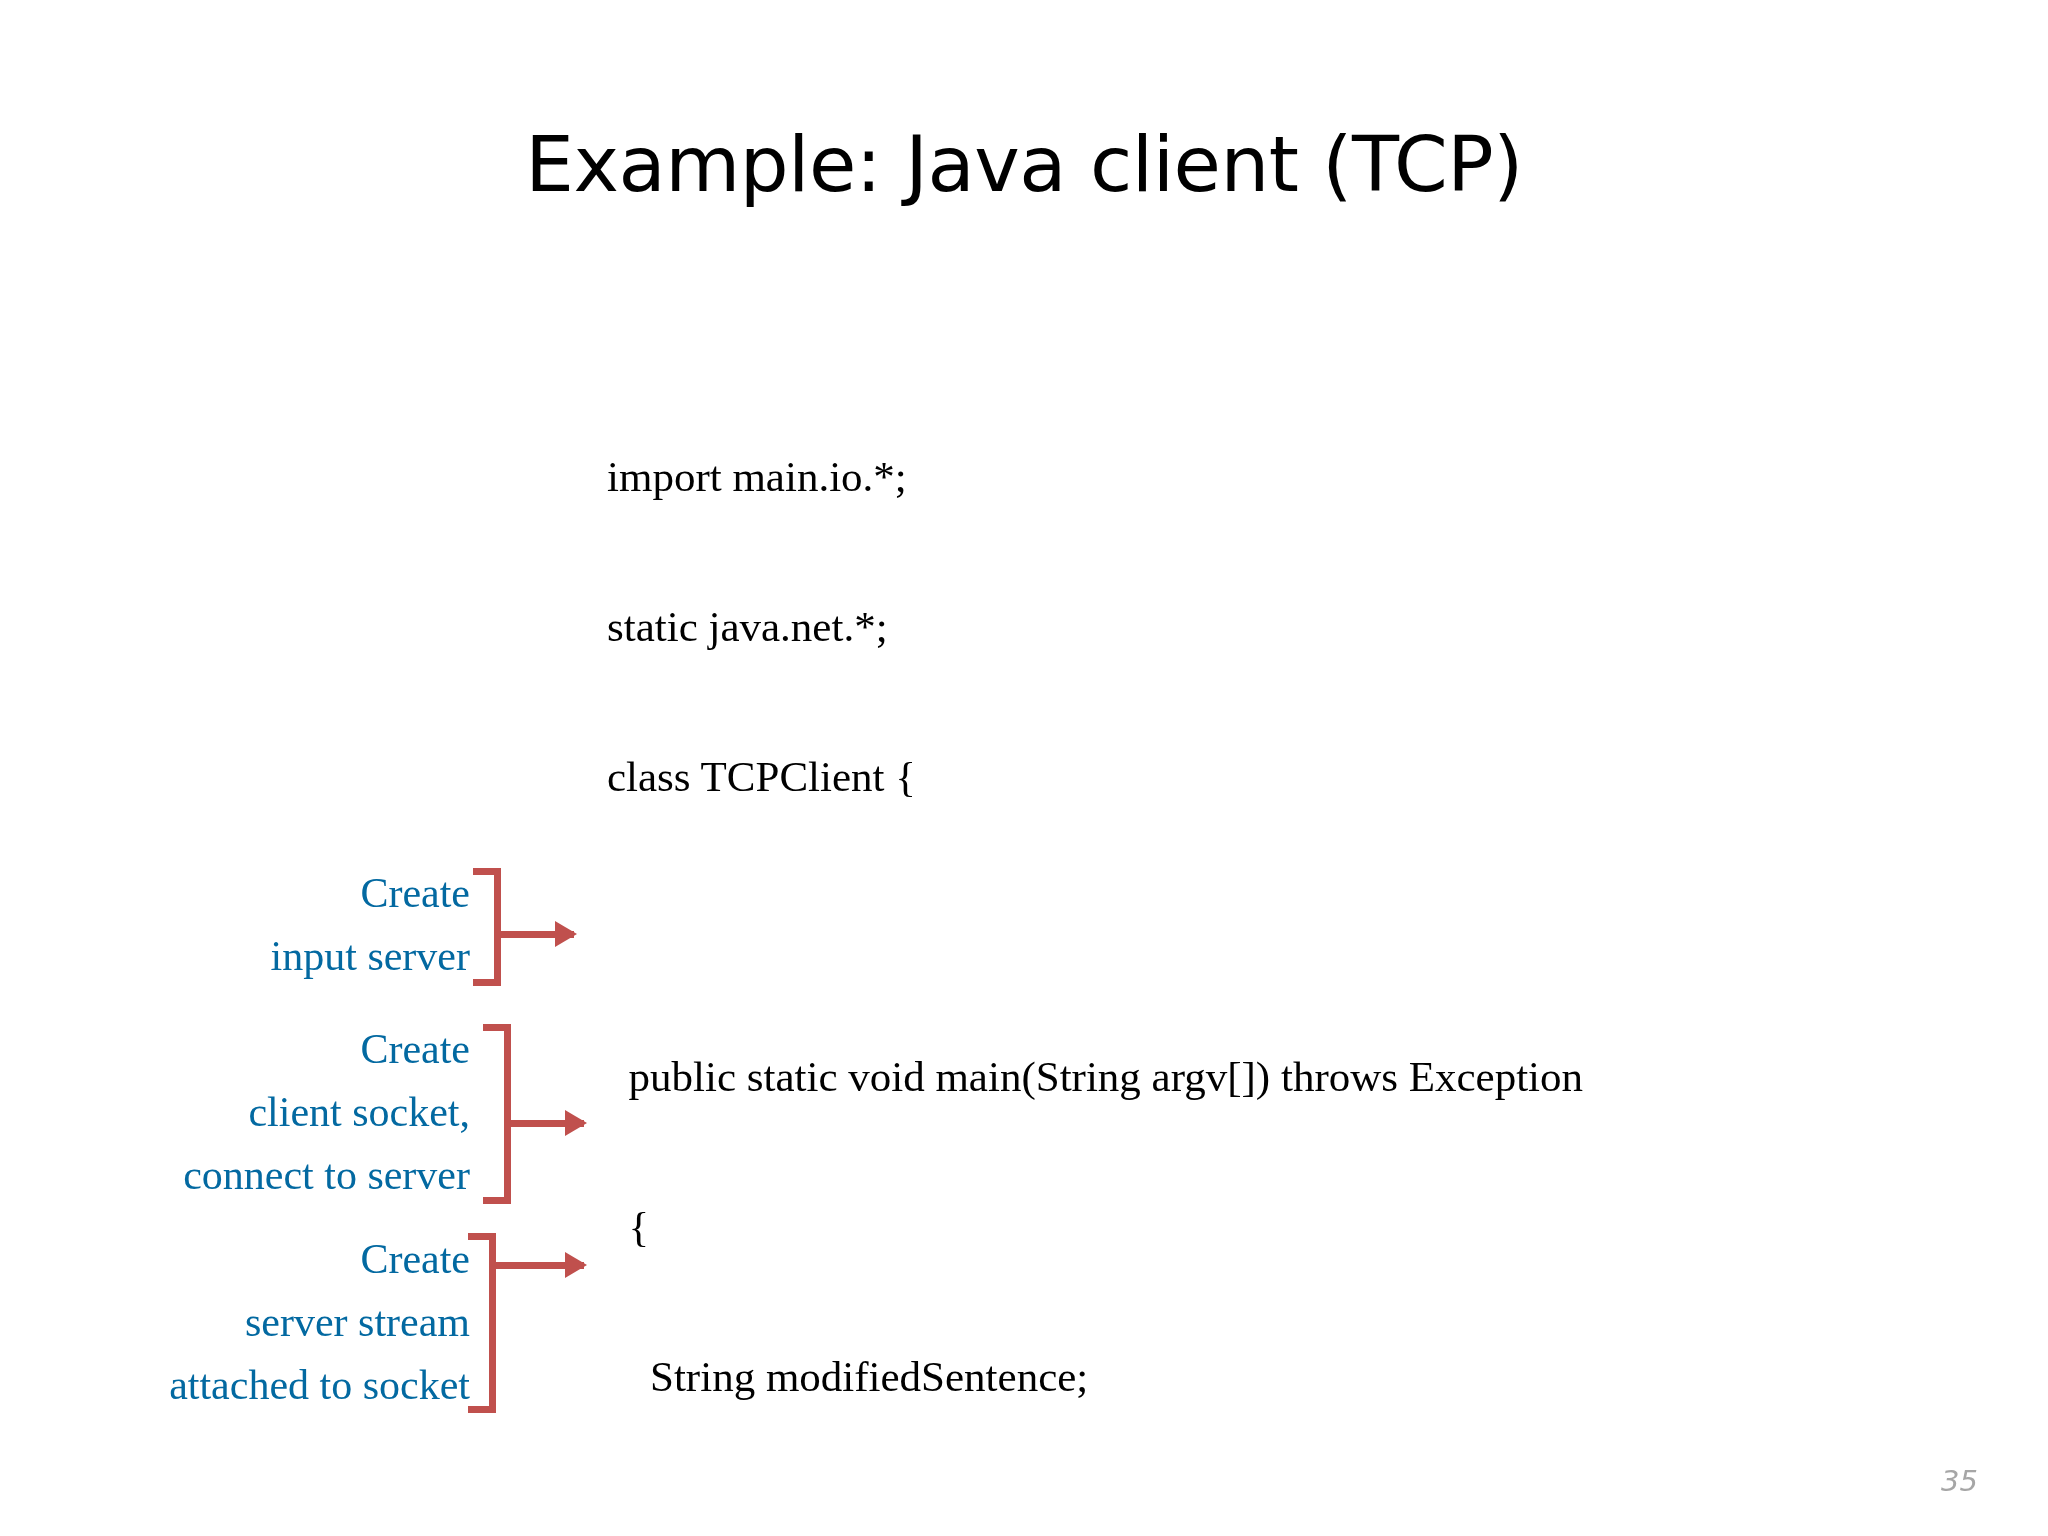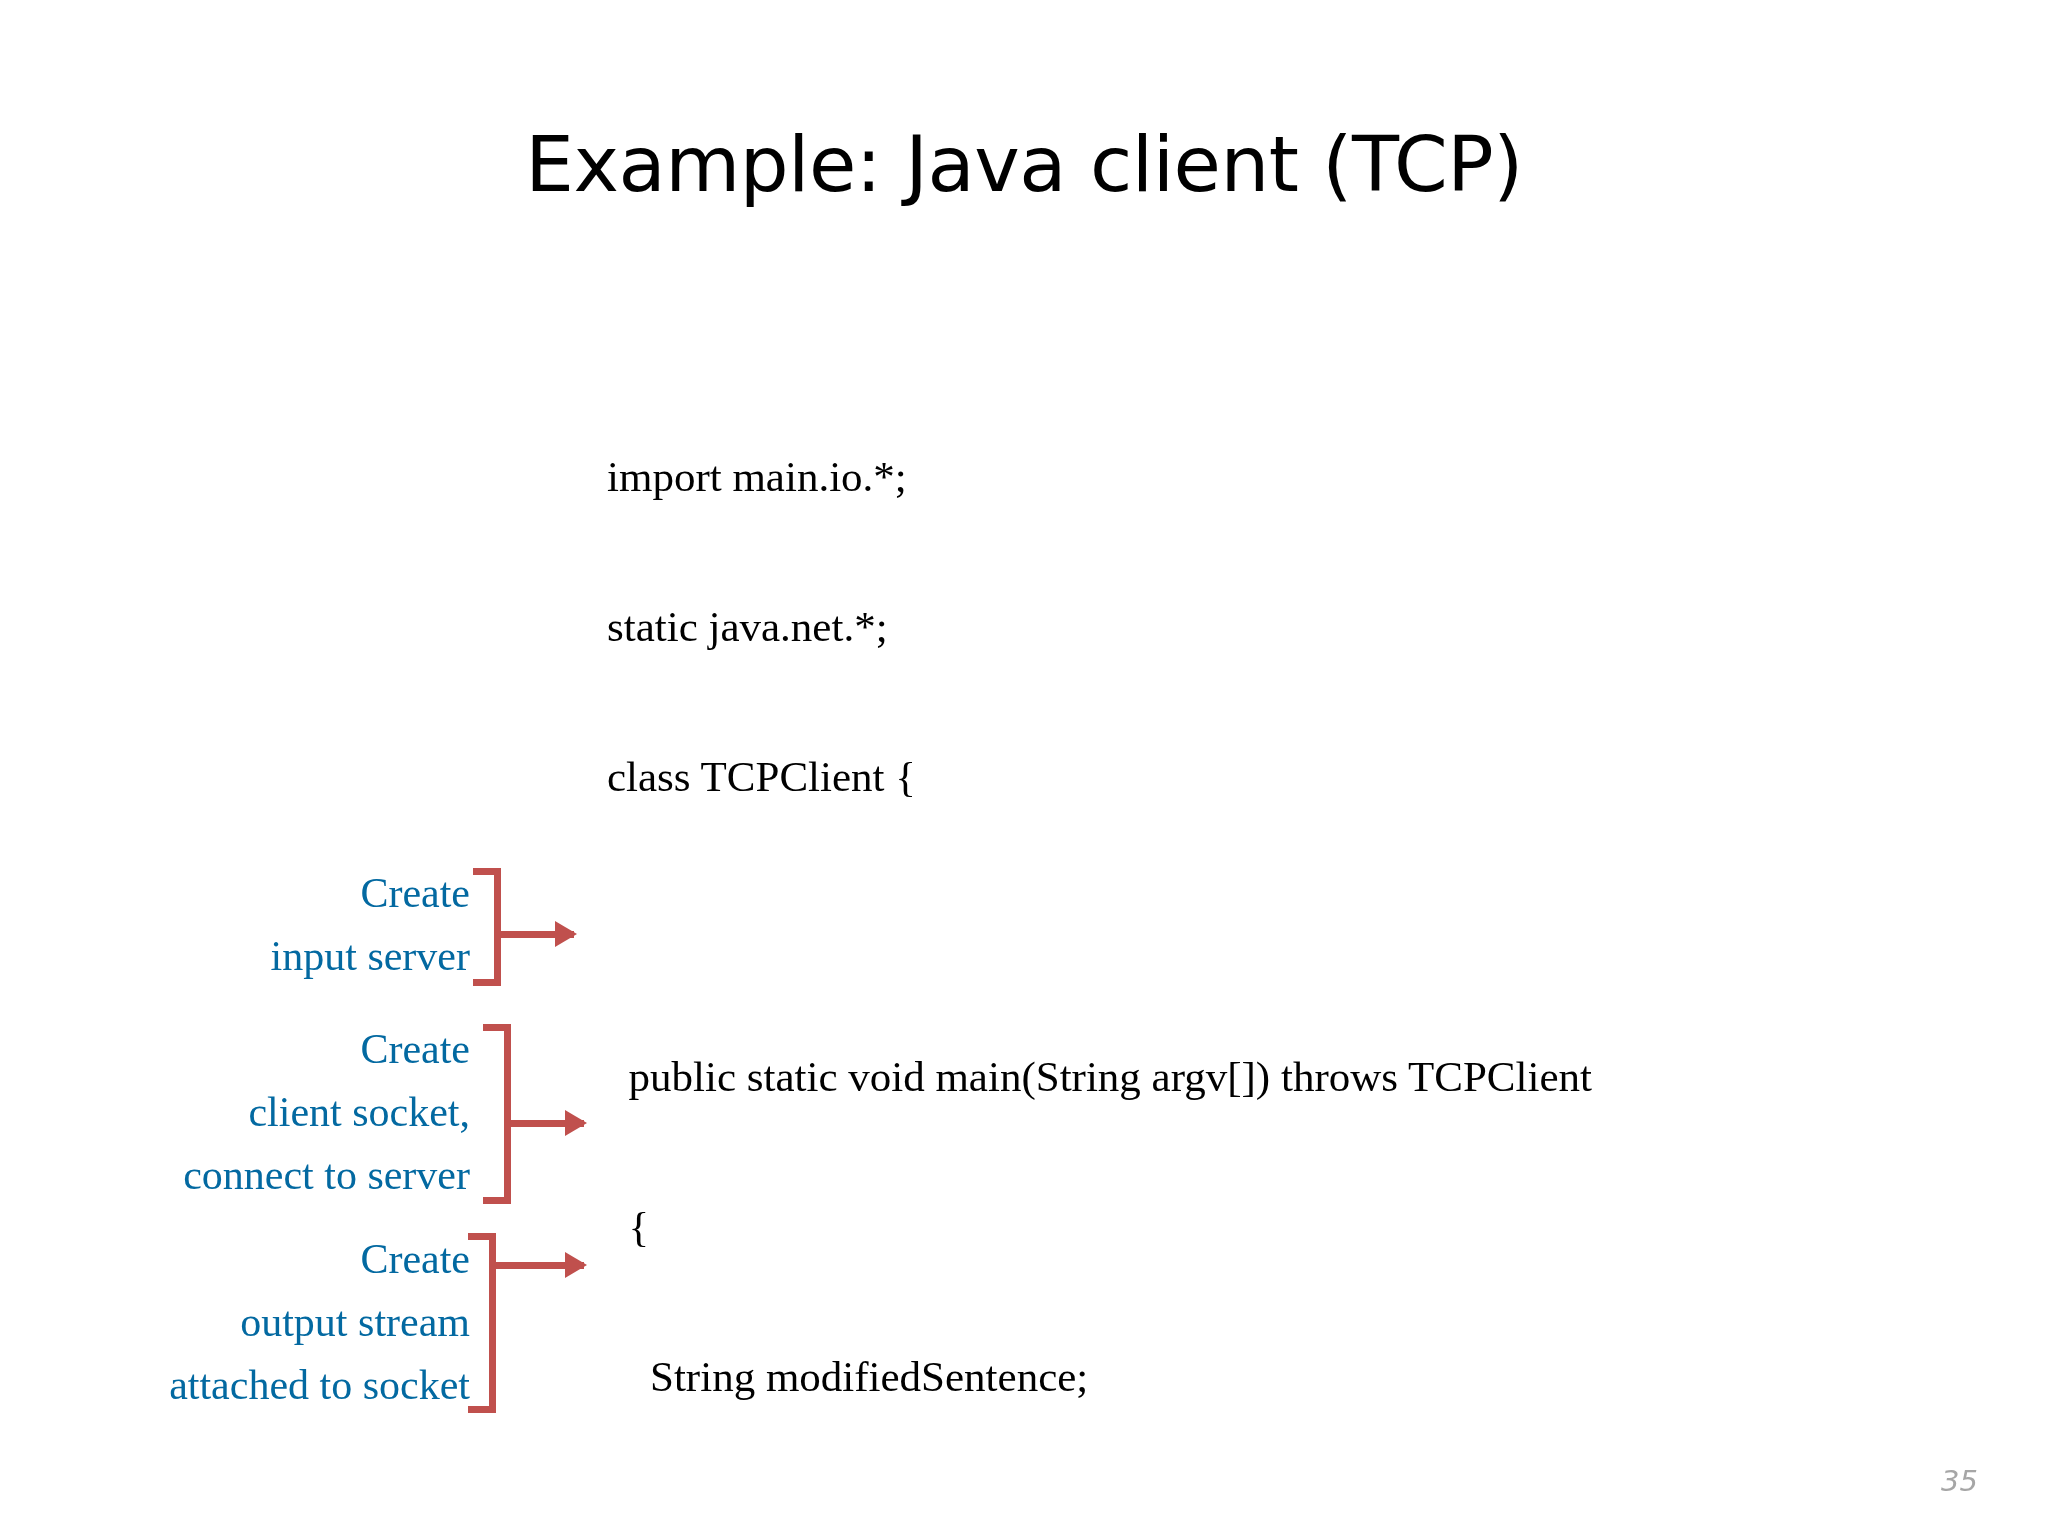--- a/index.html
+++ b/index.html
@@ -125,21 +125,21 @@
 
 <div id="slide">
 
   <div id="slide-title">Example: Java client (TCP)</div>
 
   <div id="code-block">
     <span class="code-line">import main.io.*;</span>
     <span class="code-line">static java.net.*;</span>
     <span class="code-line">class TCPClient {</span>
     <span class="code-line blank"></span>
-    <span class="code-line">  public static void main(String argv[]) throws TCPClient</span>
+    <span class="code-line">  public static void main(String argv[]) throws Exception</span>
     <span class="code-line">  {</span>
     <span class="code-line">    String modifiedSentence;</span>
     
     
     
     
     
     
     
     
@@ -155,21 +155,21 @@
   <div class="annotation" id="anno-2">
     <span class="aline">Create</span>
     <span class="aline">client socket,</span>
     <span class="aline">connect to server</span>
   </div>
   <div class="bracket" id="bracket-2"></div>
   <div class="arrow" id="arrow-2"></div>
 
   <div class="annotation" id="anno-3">
     <span class="aline">Create</span>
-    <span class="aline">output stream</span>
+    <span class="aline">server stream</span>
     <span class="aline">attached to socket</span>
   </div>
   <div class="bracket" id="bracket-3"></div>
   <div class="arrow" id="arrow-3"></div>
 
   <div id="page-number">35</div>
 
 </div>
 
 </body></html>

